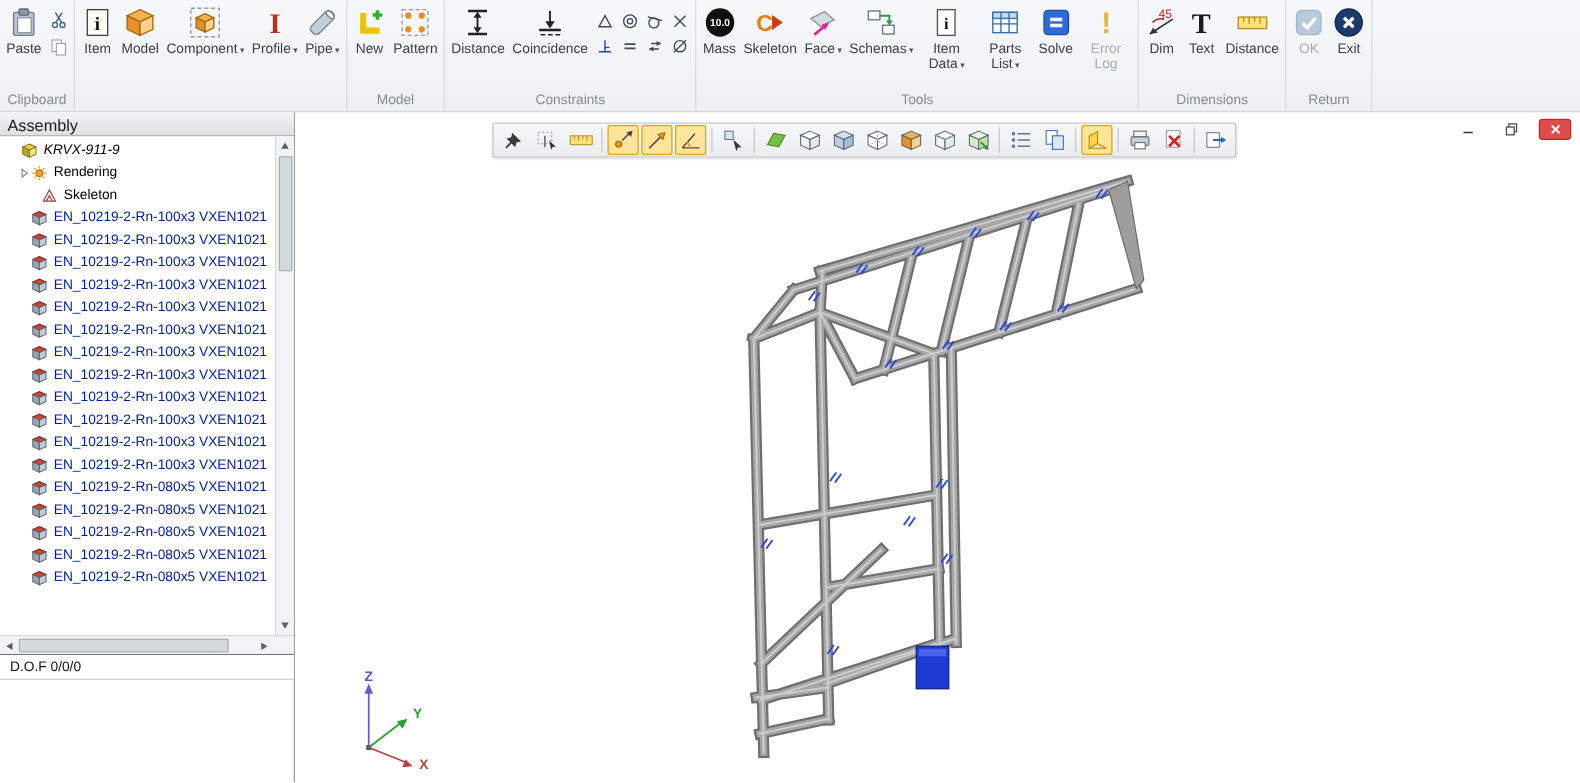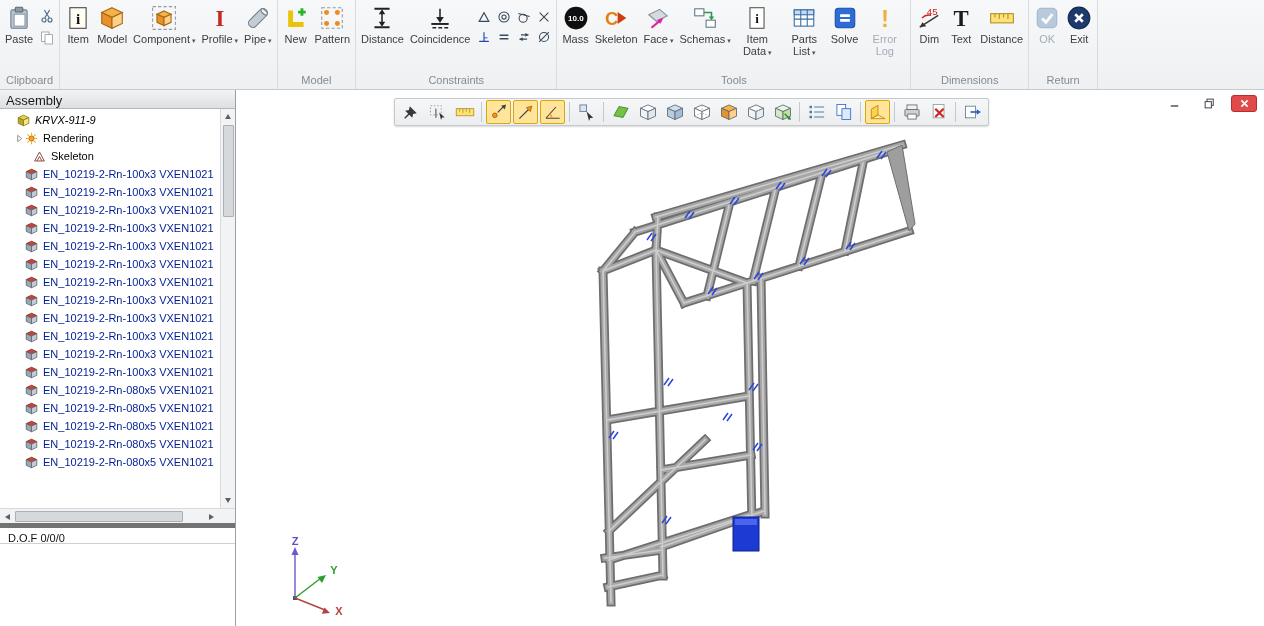--- a/index.html
+++ b/index.html
@@ -35,21 +35,21 @@
 .tlabel.link{color:#001e96;}
 .vscroll{position:absolute;top:0;right:0;width:15px;bottom:0;background:#f2f3f4;border-left:1px solid #d8dadc;}
 .sarrow{height:15px;display:flex;align-items:center;justify-content:center;}
 .vscroll .sarrow.bottom{position:absolute;bottom:0;left:0;right:0;}
 .vthumb{position:absolute;top:16px;left:2px;width:11px;height:92px;background:#d6d9dc;border:1px solid #aab0b5;border-radius:1px;}
 .hscroll{position:relative;height:15px;background:#f2f3f4;border-top:1px solid #d8dadc;}
 .hscroll .sarrow{position:absolute;top:0;width:15px;height:15px;}
 .hscroll .sarrow.left{left:0;}
 .hscroll .sarrow.hright{right:16px;}
 .hthumb{position:absolute;top:2px;left:15px;width:168px;height:11px;background:#d6d9dc;border:1px solid #aab0b5;border-radius:1px;}
-.dof{height:21px;border-top:5px solid #737373;border-bottom:1px solid #cfd2d5;font-size:11px;color:#111;padding:4px 0 0 8px;background:#fff;}
+.dof{height:21px;border-top:1px solid #737373;border-bottom:1px solid #cfd2d5;font-size:11px;color:#111;padding:4px 0 0 8px;background:#fff;}
 .tri{display:block;width:0;height:0;}
 .tri-up{border-left:3.5px solid transparent;border-right:3.5px solid transparent;border-bottom:5px solid #5a6066;}
 .tri-down{border-left:3.5px solid transparent;border-right:3.5px solid transparent;border-top:5px solid #5a6066;}
 .tri-left{border-top:3.5px solid transparent;border-bottom:3.5px solid transparent;border-right:5px solid #5a6066;}
 .tri-right{border-top:3.5px solid transparent;border-bottom:3.5px solid transparent;border-left:5px solid #5a6066;}
 .viewport{position:absolute;top:90px;left:237px;width:1027px;height:536px;background:#fff;overflow:hidden;}
 .model{position:absolute;top:0;left:0;width:1027px;height:536px;}
 .vtoolbar{position:absolute;top:8px;left:157px;height:28px;display:flex;align-items:center;gap:2px;background:linear-gradient(#f6f7f8,#ebedef);border:1px solid #c6c9cc;border-radius:2px;padding:1px 3px;box-shadow:0 1px 2px rgba(0,0,0,.15);}
 .vtb{width:25px;height:24px;display:flex;align-items:center;justify-content:center;border:1px solid transparent;border-radius:2px;}
 .vtb svg{width:20px;height:20px;display:block;}

